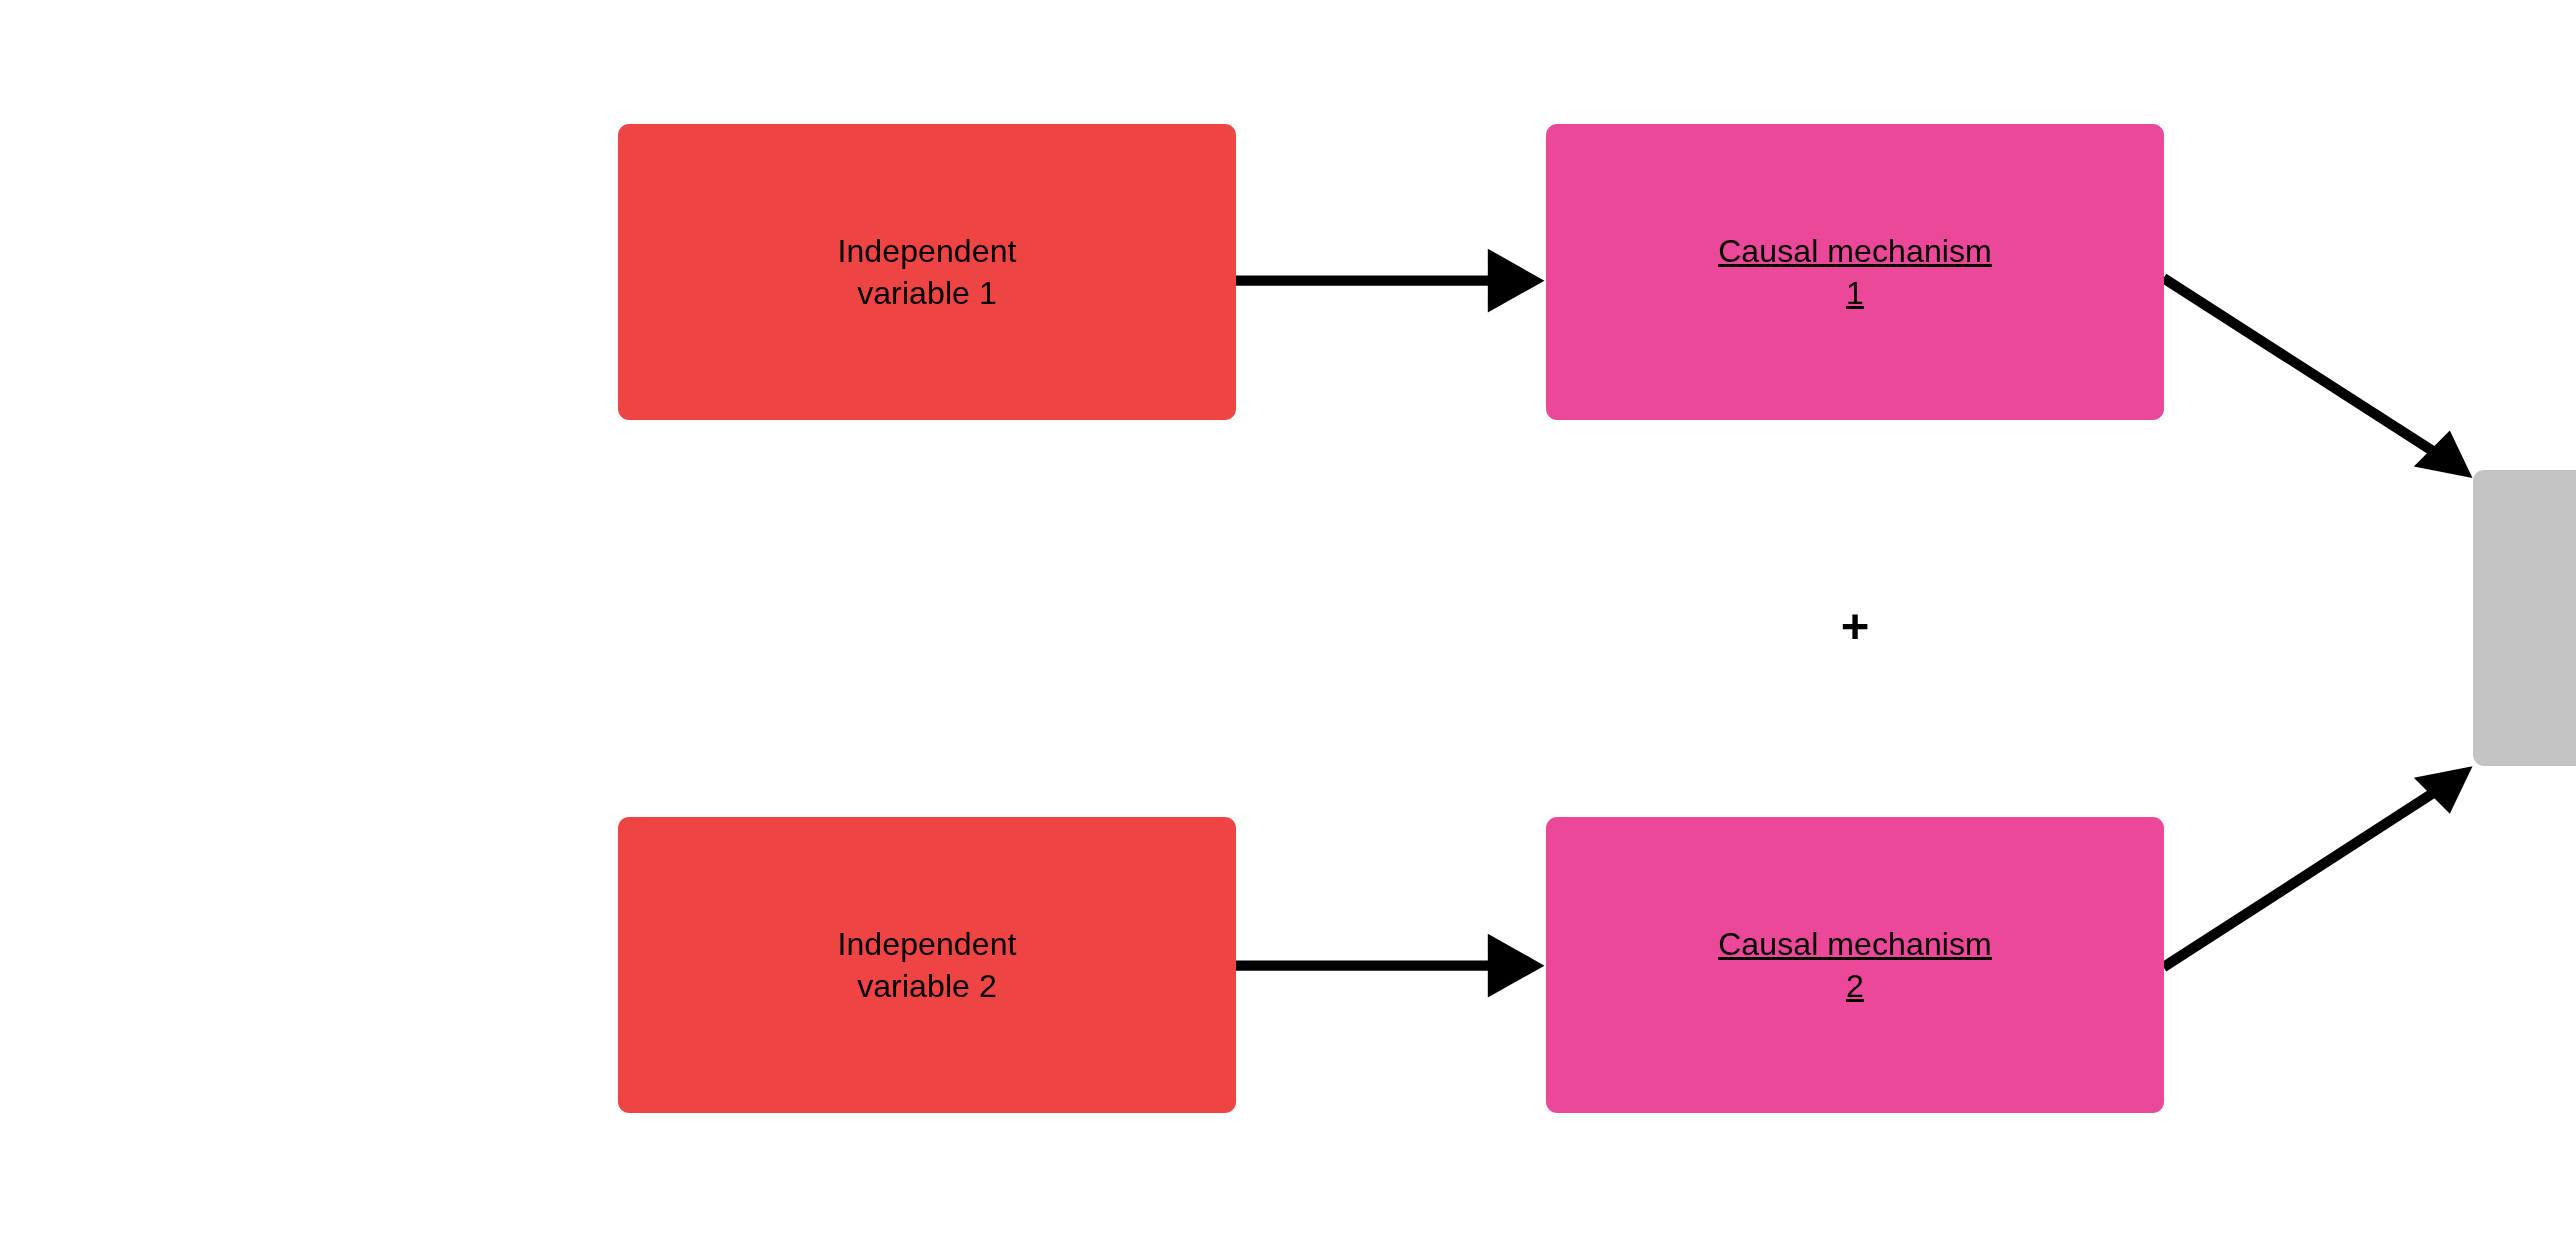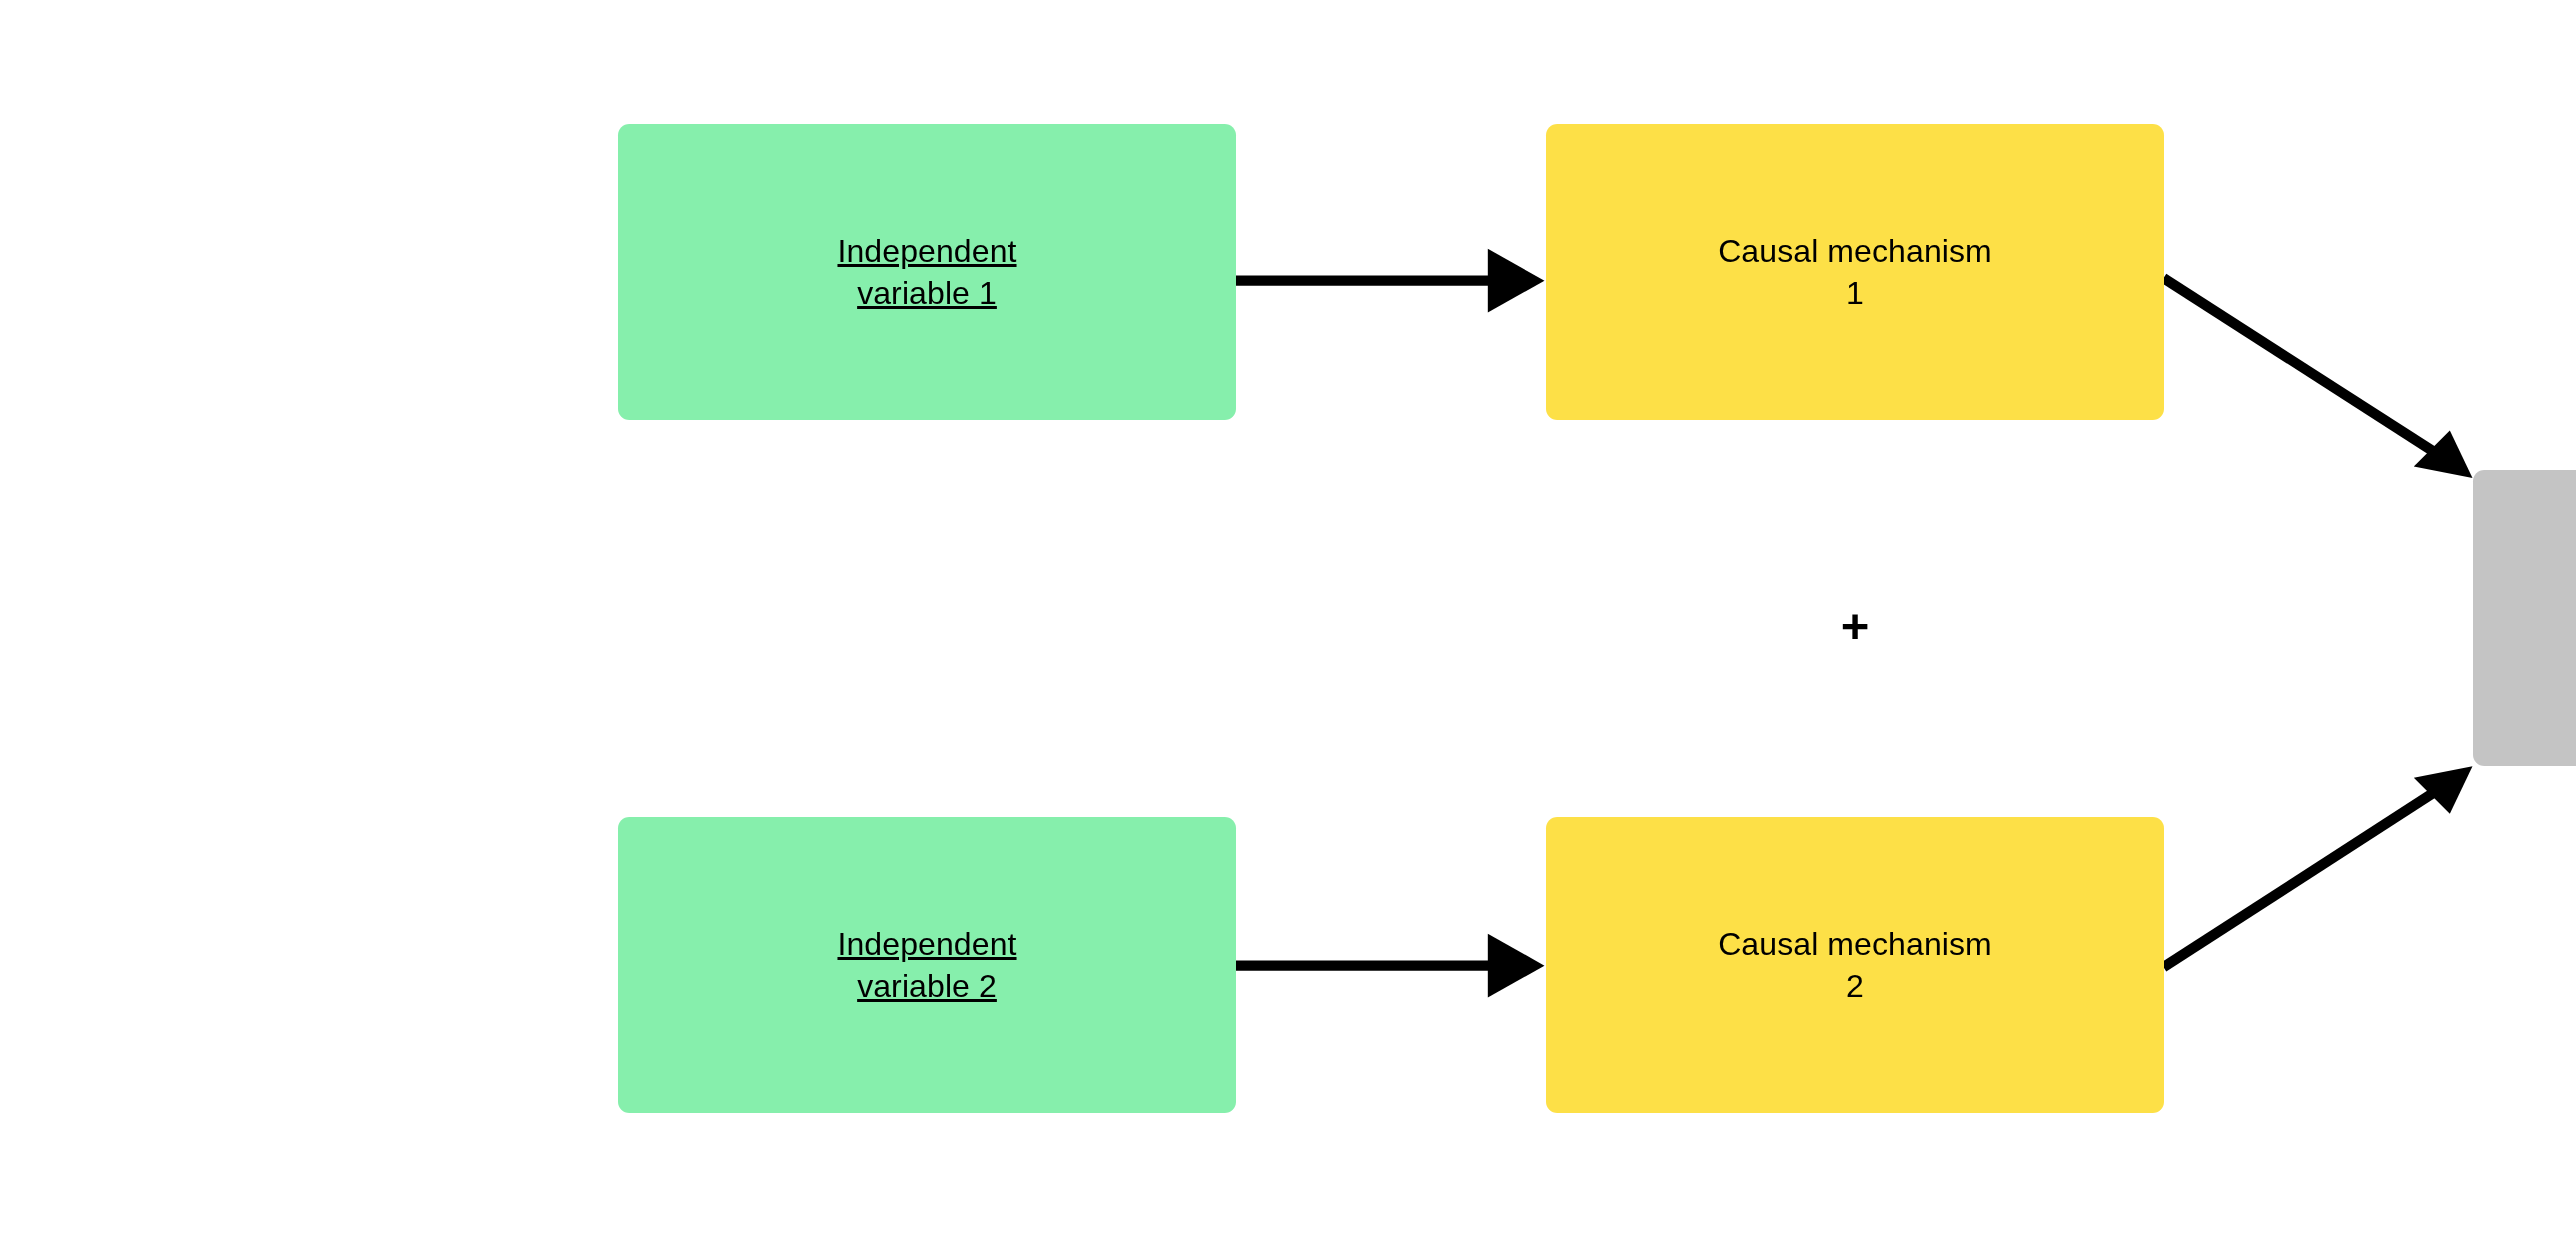--- a/index.html
+++ b/index.html
@@ -33,22 +33,22 @@
     text-align: center;
     border-radius: 11.3px;
     color: #000000;
     font-size: 32px;
     line-height: 1.32;
     font-weight: 400;
     letter-spacing: 0.1px;
     white-space: pre-line;
     padding: 0 20.6px;
   }
-  .node-independent { background: #86efac; text-decoration: underline; }
-  .node-mechanism  { background: #fde047; }
+  .node-independent { background: #ef4444; }
+  .node-mechanism  { background: #ec4899; text-decoration: underline; }
   .node-dependent  { background: #c4c4c4; }
 
   #node-iv1 { left: 618px; top: 124px;  width: 618px; height: 296px; }
   #node-cm1 { left: 1546px; top: 124px;  width: 618px; height: 296px; }
   #node-iv2 { left: 618px; top: 817px; width: 618px; height: 296px; }
   #node-cm2 { left: 1546px; top: 817px; width: 618px; height: 296px; }
   #node-dv  { left: 2473px; top: 470px;  width: 618px; height: 296px; }
 
   #plus-operator {
     position: absolute;

